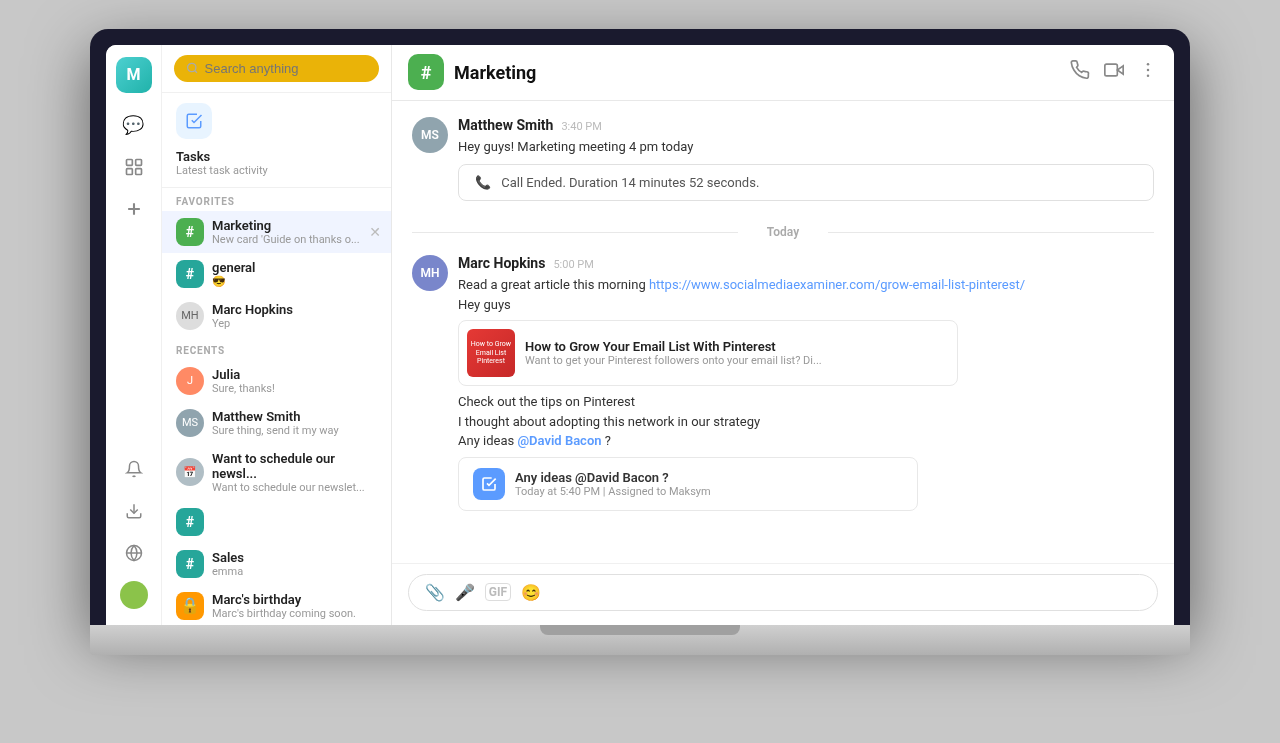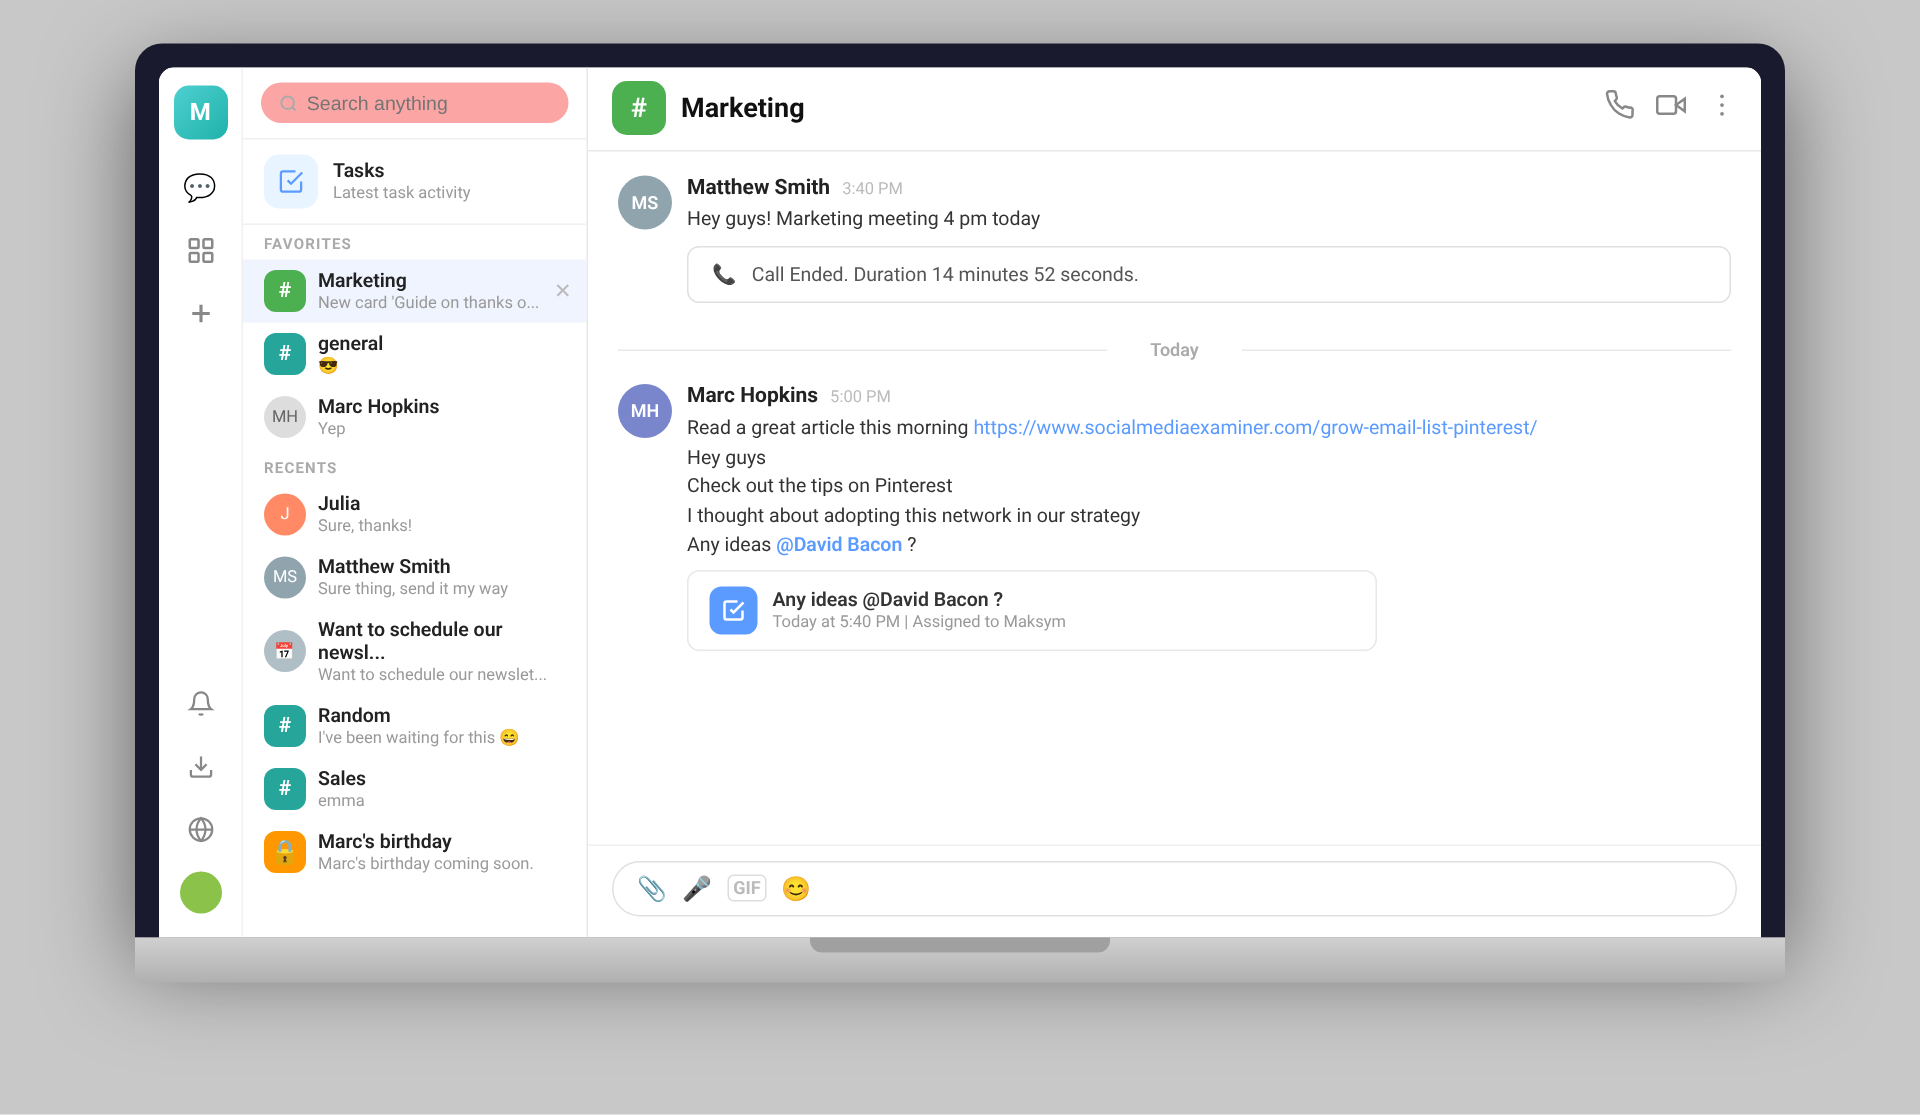--- a/index.html
+++ b/index.html
@@ -99,42 +99,43 @@
       flex-direction: column;
       overflow-y: auto;
     }
 
     .search-bar {
       padding: 10px 12px;
       border-bottom: 1px solid #f0f0f0;
     }
     .search-input-wrap {
       display: flex;
-      align-items: flex-end;
-      background: #fca5a5;
+      align-items: flex-start;
+      background: #eab308;
       border-radius: 20px;
       padding: 6px 12px;
       gap: 6px;
     }
     .search-input-wrap input {
       border: none;
       background: transparent;
       outline: none;
       font-size: 13px;
       color: #555;
       width: 100%;
     }
 
     .tasks-item {
       padding: 10px 14px;
       display: flex;
-      align-items: center;
+      align-items: flex-start;
       gap: 10px;
       border-bottom: 1px solid #f0f0f0;
       cursor: pointer;
+      flex-direction: column;
     }
     .tasks-icon {
       width: 36px;
       height: 36px;
       border-radius: 10px;
       background: #e8f4ff;
       display: flex;
       align-items: center;
       justify-content: center;
       color: #5b9bff;
@@ -532,24 +533,20 @@
         <div class="channel-item">
           <div class="channel-item-avatar" style="background:#b0bec5;">📅</div>
           <div class="channel-info">
             <div class="channel-name">Want to schedule our newsl...</div>
             <div class="channel-preview">Want to schedule our newslet...</div>
           </div>
         </div>
 
         <div class="channel-item">
           <div class="channel-hash bg-teal">#</div>
-          <div class="channel-info">
-            <div class="channel-name">Random</div>
-            <div class="channel-preview">I've been waiting for this 😄</div>
-          </div>
         </div>
 
         <div class="channel-item">
           <div class="channel-hash bg-teal">#</div>
           <div class="channel-info">
             <div class="channel-name">Sales</div>
             <div class="channel-preview">emma</div>
           </div>
         </div>
 
@@ -614,20 +611,29 @@
             <div class="msg-content">
               <div class="msg-header">
                 <span class="msg-author">Marc Hopkins</span>
                 <span class="msg-time">5:00 PM</span>
               </div>
               <div class="msg-text">
                 Read a great article this morning <a class="link" href="#">https://www.socialmediaexaminer.com/grow-email-list-pinterest/</a>
               </div>
               <div class="msg-text">Hey guys</div>
 
+              <div class="link-preview">
+                <div class="link-preview-img">
+                  <div style="font-size:7px;line-height:1.2;text-align:center;padding:2px;">How to Grow<br>Email List<br>Pinterest</div>
+                </div>
+                <div>
+                  <div class="link-preview-title">How to Grow Your Email List With Pinterest</div>
+                  <div class="link-preview-desc">Want to get your Pinterest followers onto your email list? Di...</div>
+                </div>
+              </div>
 
               <div class="msg-text">Check out the tips on Pinterest</div>
               <div class="msg-text">I thought about adopting this network in our strategy</div>
               <div class="msg-text">
                 Any ideas <span class="mention">@David Bacon</span> ?
               </div>
 
               <div class="task-quote">
                 <div class="task-quote-icon">
                   <svg width="16" height="16" viewBox="0 0 24 24" fill="none" stroke="white" stroke-width="2.5">

